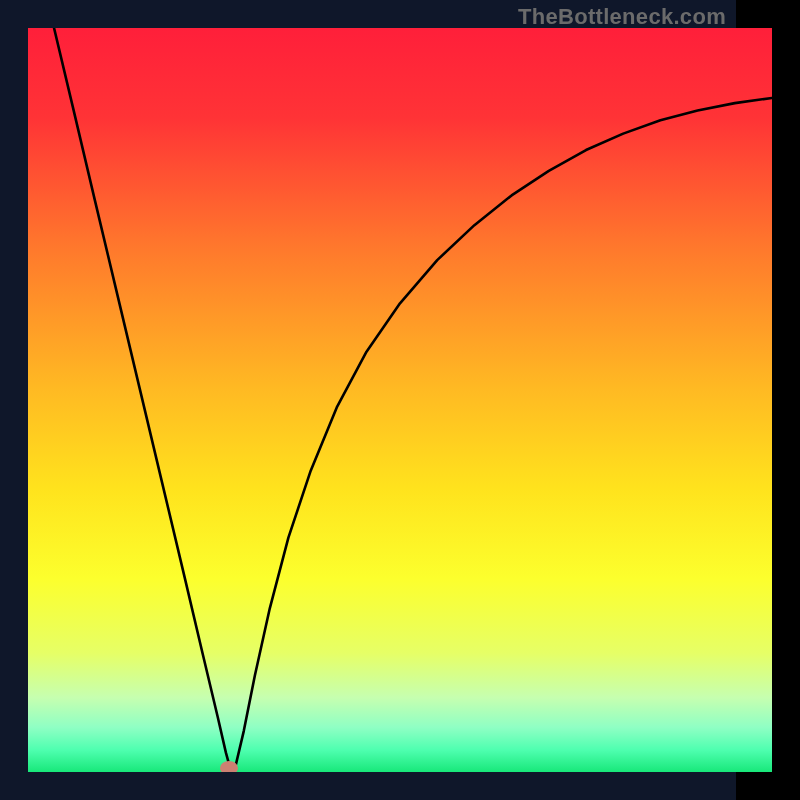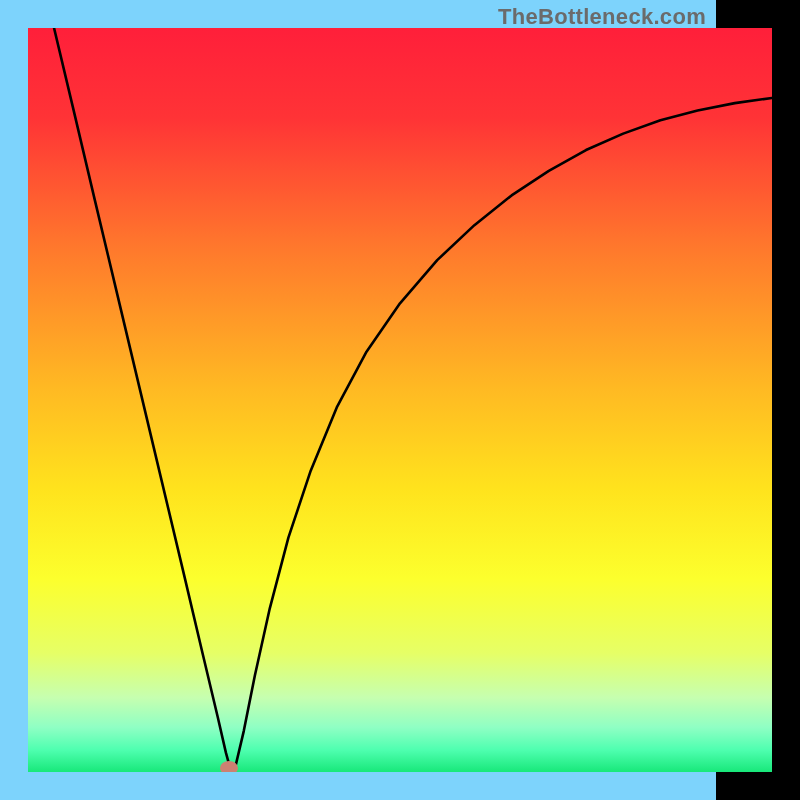--- a/index.html
+++ b/index.html
@@ -8,21 +8,22 @@
     width: 800px;
     height: 800px;
     background: #000;
     font-family: Arial, Helvetica, sans-serif;
     overflow: hidden;
   }
   .frame {
     position: relative;
     width: 716px;
     height: 800px;
-    background: #7dd3fc;
+    background: #0f172a;
+    padding-left: 20px;
   }
   .watermark {
     position: absolute;
     top: 4px;
     right: 10px;
     color: #6b6b6b;
     font-size: 22px;
     font-weight: 600;
     letter-spacing: 0.3px;
     z-index: 20;

